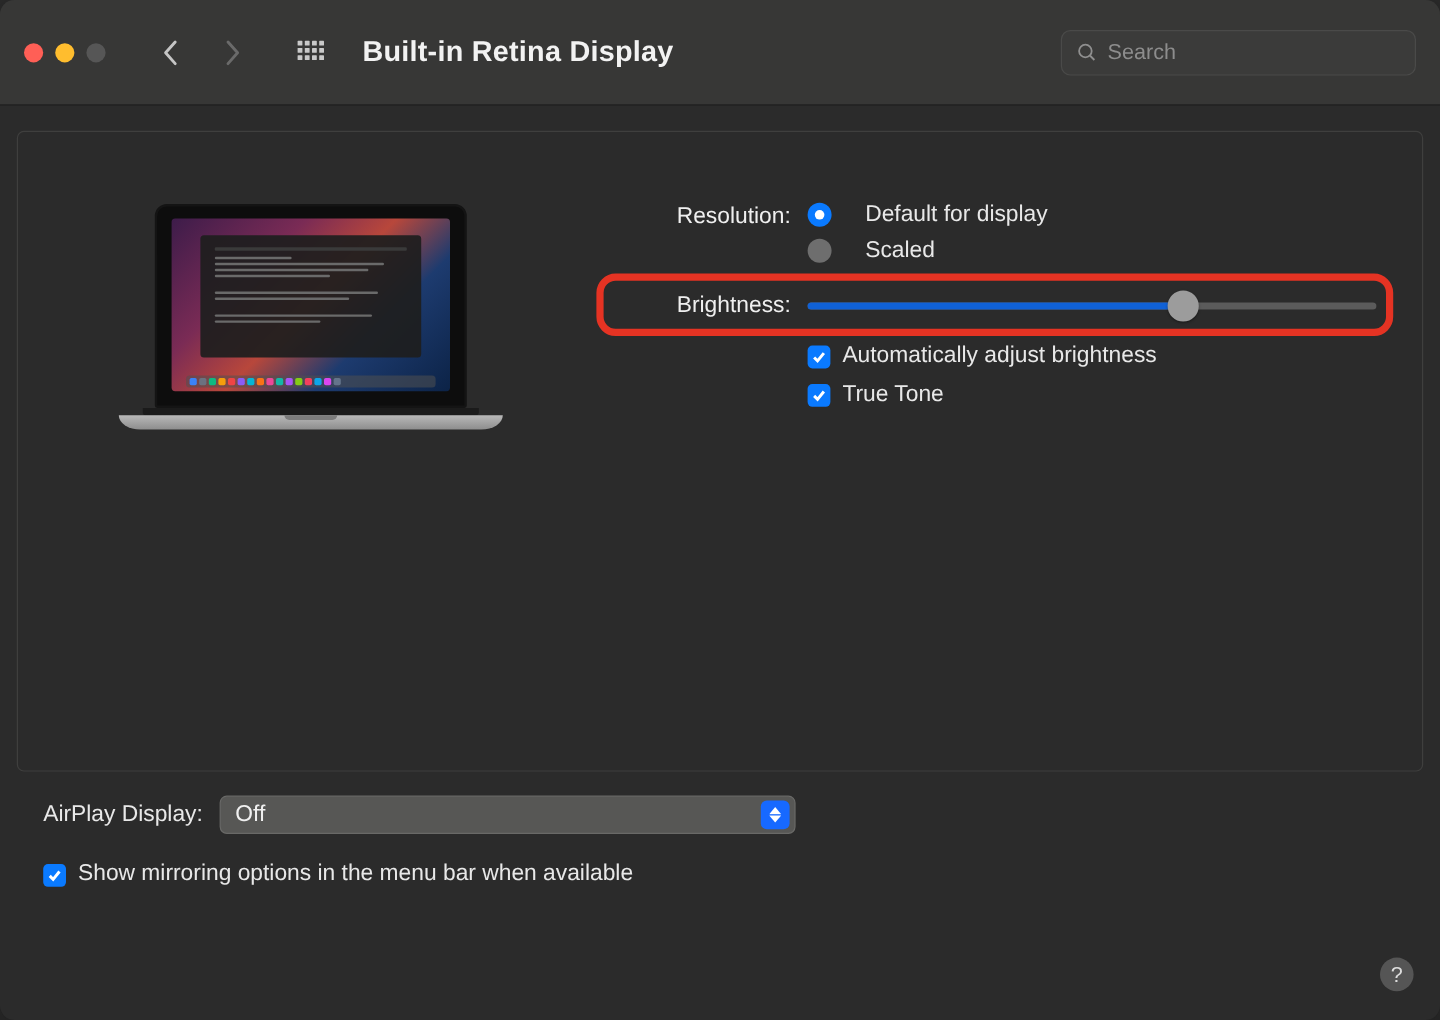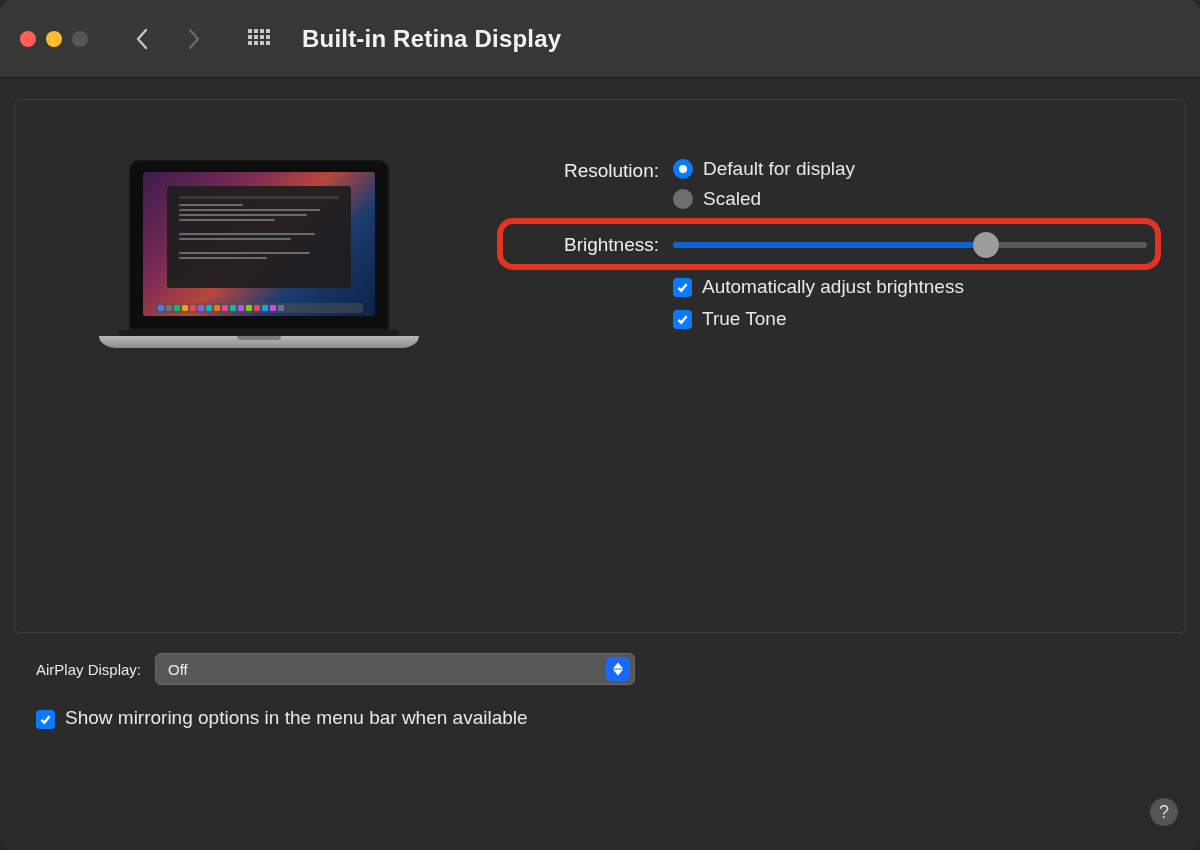--- a/index.html
+++ b/index.html
@@ -1,20 +1,20 @@
 <!DOCTYPE html>
 <html><head>
 <meta charset="utf-8">
 <style>
   * { box-sizing: border-box; margin: 0; padding: 0; }
   html, body { width: 1200px; height: 850px; background: #2a2a2a; font-family: -apple-system, "Helvetica Neue", Arial, sans-serif; color: #e8e8e8; overflow: hidden; }
   body { background: #2b2b2b; }
 
   .toolbar {
-    height: 78px;
+    height: 88px;
     background: #373736;
     border-bottom: 1px solid #1c1c1c;
     display: flex;
     align-items: center;
     padding: 12px 20px;
     gap: 10px;
   }
   .traffic-lights { display: flex; gap: 10px; margin-right: 30px; }
   .light { width: 16px; height: 16px; border-radius: 50%; }
   .light.red { background: #ff5f56; }
@@ -71,21 +71,21 @@
     display: flex; gap: 24px;
   }
   .panel-left { width: 440px; padding-top: 20px; display:flex; justify-content:center; align-items:flex-start;}
   .panel-right { flex: 1; padding-top: 18px; font-size: 19px; }
 
   .row { display: flex; align-items: flex-start; margin-bottom: 8px; }
   .row-label { width: 170px; text-align: right; padding-right: 14px; padding-top: 2px; color: #efefef; font-size: 19px; }
   .row-ctrl { flex: 1; }
 
   .radio-list { display: flex; flex-direction: column; gap: 8px; }
-  .radio-item { display: flex; align-items: center; gap: 10px; font-size: 19px; }
+  .radio-item { display: flex; align-items: center; gap: 28px; font-size: 19px; }
   .radio {
     width: 20px; height: 20px; border-radius: 50%; background: #6e6e6e;
     display: flex; align-items: center; justify-content: center;
   }
   .radio.checked { background: #0a7aff; }
   .radio.checked::after { content:""; width:8px; height:8px; border-radius:50%; background:#fff; }
 
   .brightness-hl {
     border: 6px solid #e53323; border-radius: 16px;
     padding: 8px 8px 8px 0; margin: 2px 0 6px -6px;
@@ -129,21 +129,21 @@
   .mac .dock { position:absolute; bottom:3px; left:12px; right:12px; height:10px; background:rgba(80,80,80,0.55); border-radius:3px; display:flex; gap:2px; padding:1.5px 3px;}
   .mac .dock i{ width:6px; height:6px; border-radius:1.5px;}
   .mac .hinge { width: 280px; height: 6px; background:#1b1b1b; margin:0 auto; border-radius:0 0 2px 2px;}
   .mac .base {
     width: 320px; height: 12px; margin: 0 auto;
     background: linear-gradient(#b9b9b9,#8d8d8d);
     border-radius: 0 0 18px 18px / 0 0 12px 12px; position:relative;
   }
   .mac .base::after{content:""; position:absolute; left:50%; top:0; transform:translateX(-50%); width:44px; height:4px; background:#7c7c7c; border-radius:0 0 6px 6px;}
 
-  .footer-row { display:flex; align-items:center; gap: 14px; margin-top: 20px; padding: 0 22px; font-size: 15px;}
+  .footer-row { display:flex; align-items:center; gap: 14px; margin-top: 20px; padding: 0 22px; font-size: 19px;}
   .select {
     width: 480px; height: 32px; background:#575755; border:1px solid #696967; border-radius:6px;
     display:flex; align-items:center; justify-content:space-between; padding:0 4px 0 12px; color:#f0f0f0;gap:44px;
   }
   .select .arrows{
     width:24px; height:24px; background:#1769ff; border-radius:5px;
     display:flex; flex-direction:column; align-items:center; justify-content:center; gap:0;
   }
   .select .arrows svg{ width:10px; height:7px; fill:#fff; display:block;}
 
@@ -184,20 +184,29 @@
       <span></span>
         <span></span>
         <span></span>
         <span></span>
       <span></span>
         <span></span>
         <span></span>
         <span></span>
     </div>
     <div class="title">Built-in Retina Display</div>
+    <div class="search-wrap">
+      <div class="search">
+        <svg viewBox="0 0 24 24">
+            <circle cx="10" cy="10" r="7"></circle>
+            <line x1="20" y1="20" x2="15" y2="15"></line>
+          </svg>
+        <input type="text" placeholder="Search" style="">
+      </div>
+    </div>
   </div>
 
   <div class="content">
 
 
     <div class="panel">
       <div class="panel-left">
         <div class="mac">
           <div class="screen">
               <div class="desktop">

